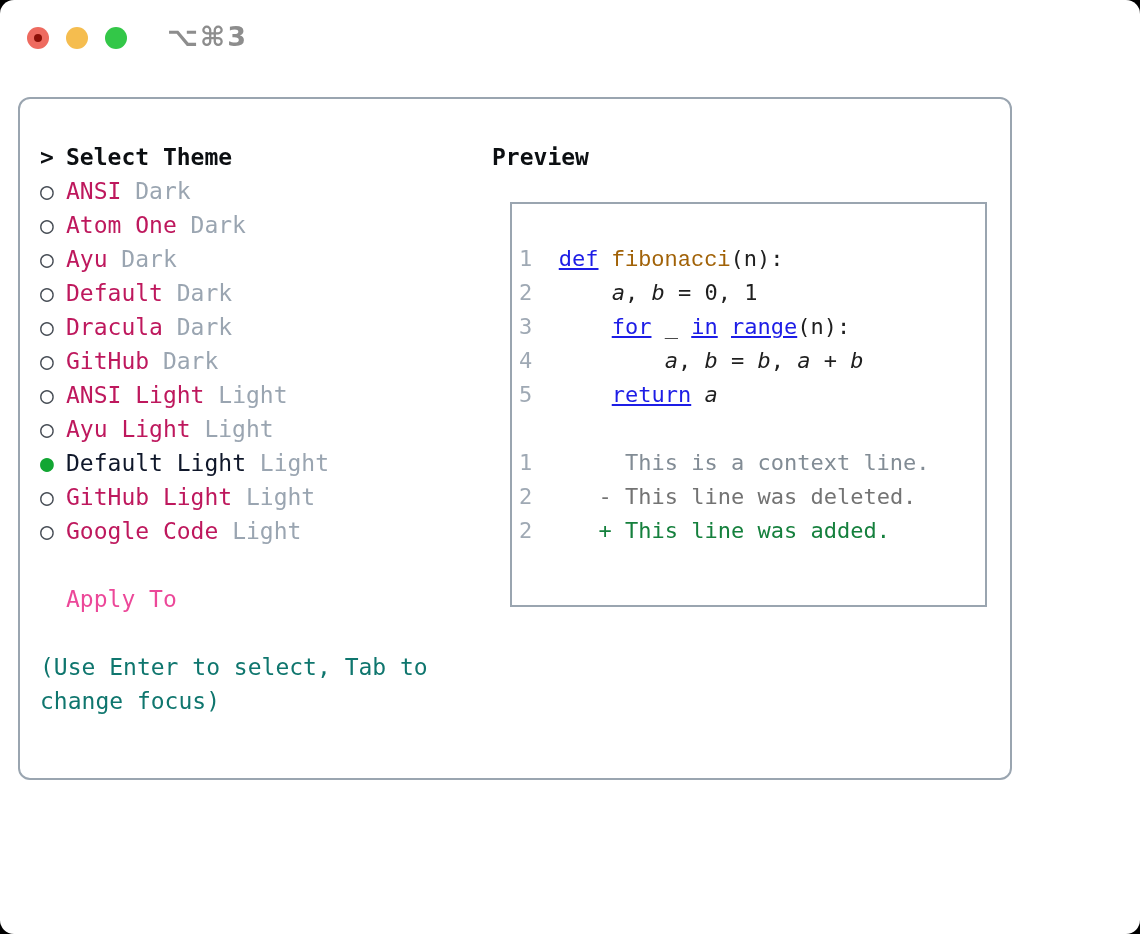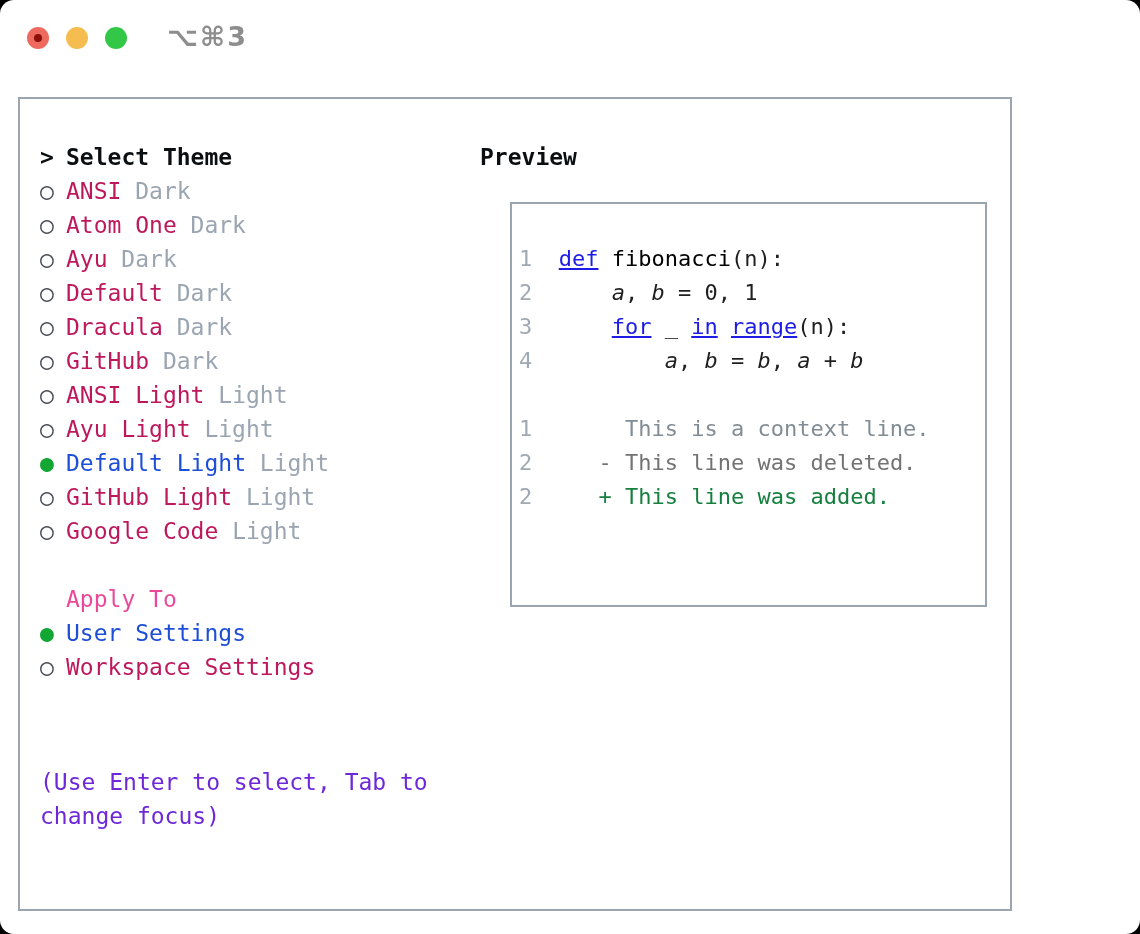--- a/index.html
+++ b/index.html
@@ -17,58 +17,58 @@
   .dot-yellow{left:66px;background:#f5bd4f;}
   .dot-green{left:105px;background:#33c748;}
   .win-title{
     position:absolute;left:167px;top:21px;
     font-family:"DejaVu Sans", sans-serif;font-weight:700;font-size:27px;
     color:#8d8d8d;letter-spacing:2px;
   }
 
   
   .app-box{
-    position:absolute;left:18px;top:97px;width:994px;height:814px;
-    box-sizing:border-box;border:2px solid #9aa5b0;border-radius:0;
+    position:absolute;left:18px;top:97px;width:994px;height:683px;
+    box-sizing:border-box;border:2px solid #9aa5b0;border-radius:12px;
     background:#fff;
   }
 
   
   .left-pane{
     position:absolute;left:20px;top:41px;width:450px;
     font-size:23px;line-height:34px;
   }
   .row{white-space:nowrap;height:34px;}
   .marker{display:inline-block;width:26px;color:#4a5058;}
   .prompt-marker{display:inline-block;width:26px;color:#0c0f12;font-weight:700;}
   .header-label{font-weight:700;color:#0c0f12;}
   .t-name{color:#be185d;}
   .t-variant{color:#9aa5b1;margin-left:0.6em;}
-  .selected .t-name{color:#1d4ed8;}
+  .selected .t-name{color:#0f172a;}
   .selected .marker{color:#12a633;}
   .indent{display:inline-block;width:26px;}
   .section-title{color:#ec4899;}
   .spacer{height:34px;}
-  .hint{color:#6d28d9;width:420px;white-space:normal;line-height:34px;margin-top:47px;}
+  .hint{color:#0f766e;width:420px;white-space:normal;line-height:34px;}
 
   
   .preview-title{
-    position:absolute;left:460px;top:41px;
+    position:absolute;left:472px;top:41px;
     font-size:23px;line-height:34px;font-weight:700;color:#0c0f12;white-space:nowrap;
   }
   .preview-box{
     position:absolute;left:490px;top:103px;width:477px;height:405px;
     box-sizing:border-box;border:2px solid #9aa5b0;background:#fff;
     padding:38px 6px 0 7px;overflow:hidden;
   }
   .code-line{white-space:pre;height:34px;font-size:22px;line-height:34px;}
   .tk-num{color:#9fa9b4;}
   .tk-pln{color:#1f1f1f;}
   .tk-kw{color:#1d1de6;text-decoration:underline;}
-  .tk-fn{color:#000000;}
+  .tk-fn{color:#a16207;font-family:Liberation Mono, monospace;}
   .tk-var{color:#1f1f1f;font-style:italic;}
   .tk-ctx{color:#828c95;}
   .tk-del{color:#737373;}
   .tk-add{color:#15803d;}
 </style>
 </head>
 <body>
 
 <div class="window">
 
@@ -99,37 +99,34 @@
           <div class="row"><span class="marker">○</span><span class="t-name">GitHub Light</span><span class="t-variant">Light</span></div>
           <div class="row"><span class="marker">○</span><span class="t-name">Google Code</span><span class="t-variant">Light</span></div>
         </div>
 
       <div class="spacer"></div>
 
       <div class="row">
         <span class="indent"></span><span class="section-title">Apply To</span>
       </div>
 
-      <div>
-          <div class="row selected"><span class="marker">●</span><span class="t-name">User Settings</span></div>
-          <div class="row"><span class="marker">○</span><span class="t-name">Workspace Settings</span></div>
-        </div>
 
       <div class="spacer"></div>
 
       <div class="hint">(Use Enter to select, Tab to change focus)</div>
     </div>
 
     <div class="preview-title">Preview</div>
 
     <div class="preview-box">
         <div class="code-line"><span class="tk-num">1</span><span class="tk-pln">  </span><span class="tk-kw">def</span><span class="tk-pln"> </span><span class="tk-fn">fibonacci</span><span class="tk-pln">(n):</span></div>
         <div class="code-line"><span class="tk-num">2</span><span class="tk-pln">      </span><span class="tk-var">a</span><span class="tk-pln">, </span><span class="tk-var">b</span><span class="tk-pln"> = 0, 1</span></div>
         <div class="code-line"><span class="tk-num">3</span><span class="tk-pln">      </span><span class="tk-kw">for</span><span class="tk-pln"> _ </span><span class="tk-kw">in</span><span class="tk-pln"> </span><span class="tk-kw">range</span><span class="tk-pln">(n):</span></div>
         <div class="code-line"><span class="tk-num">4</span><span class="tk-pln">          </span><span class="tk-var">a</span><span class="tk-pln">, </span><span class="tk-var">b</span><span class="tk-pln"> = </span><span class="tk-var">b</span><span class="tk-pln">, </span><span class="tk-var">a</span><span class="tk-pln"> + </span><span class="tk-var">b</span></div>
+        <div class="code-line"><span class="tk-num">5</span><span class="tk-pln">      </span><span class="tk-kw">return</span><span class="tk-pln"> </span><span class="tk-var">a</span></div>
         <div class="code-line"></div>
         <div class="code-line"><span class="tk-num">1</span><span class="tk-ctx">       This is a context line.</span></div>
         <div class="code-line"><span class="tk-num">2</span><span class="tk-pln">     </span><span class="tk-del">- This line was deleted.</span></div>
         <div class="code-line"><span class="tk-num">2</span><span class="tk-pln">     </span><span class="tk-add">+ This line was added.</span></div>
       </div>
 
   </div>
 </div>
 
 </body></html>

